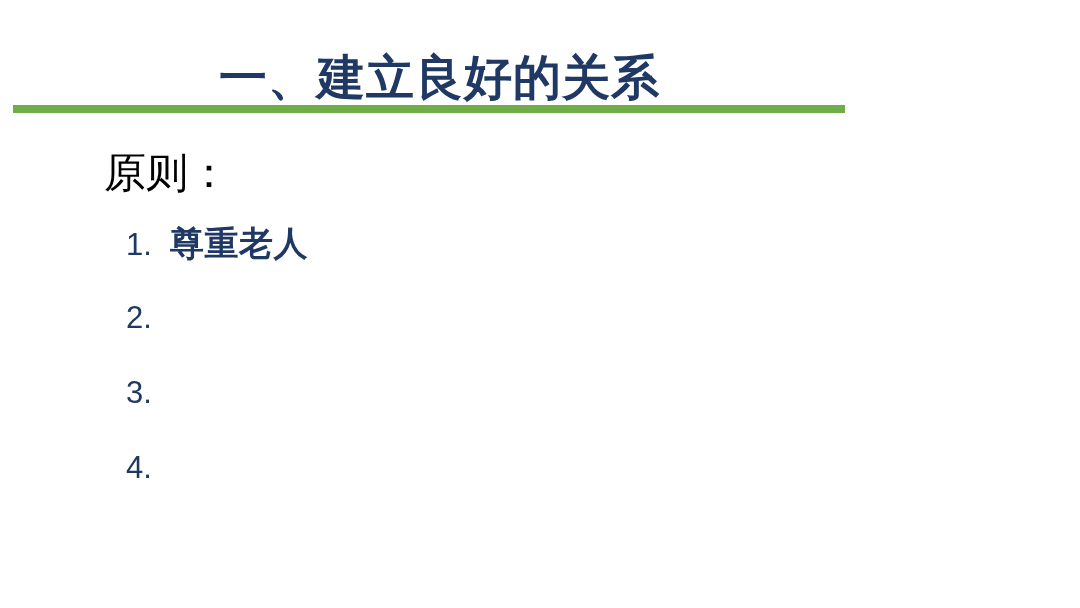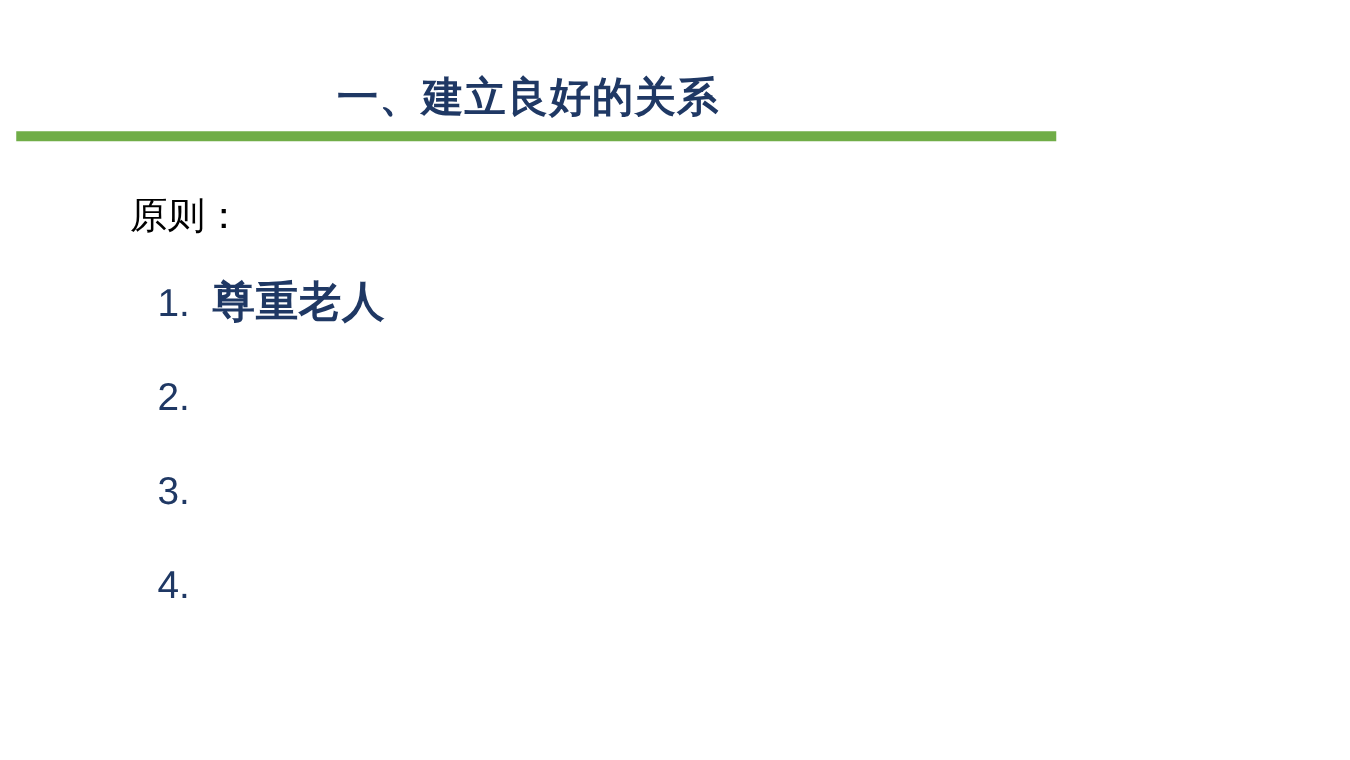--- a/index.html
+++ b/index.html
@@ -24,25 +24,25 @@
   
   .title-block {
     position: absolute;
     left: 0;
     top: 52px;
     width: 1080px;
     height: 56px;
   }
   .slide-title {
     position: absolute;
-    left: 0;
+    left: 17px;
     top: 0;
     width: 845px;
     text-align: center;
-    font-size: 33px;
+    font-size: 48px;
     line-height: 52px;
     font-weight: bold;
     color: #1F3864;
     letter-spacing: 1px;
     white-space: nowrap;
   }
 
   
   .title-rule {
     position: absolute;
@@ -57,21 +57,21 @@
   .body-block {
     position: absolute;
     left: 0;
     top: 140px;
     width: 1080px;
   }
   .principles-label {
     position: absolute;
     left: 104px;
     top: 11px;
-    font-size: 30px;
+    font-size: 42px;
     line-height: 44px;
     font-weight: normal;
     color: #000000;
     white-space: nowrap;
   }
 
   .principles-list {
     position: absolute;
     left: 126px;
     top: 82px;
@@ -95,21 +95,20 @@
     width: 44px;
     flex: 0 0 44px;
     font-size: 31px;
     font-weight: normal;
     color: #1F3864;
     font-family: "Liberation Sans", "DejaVu Sans", sans-serif;
   }
   .principle-text {
     display: inline-block;
     letter-spacing: 0.5px;
-    font-family: Liberation Mono, monospace;
   }
 </style>
 </head>
 <body>
 
 <div class="slide">
 
   <div class="title-block">
     <div class="slide-title">一、建立良好的关系</div>
   </div>

